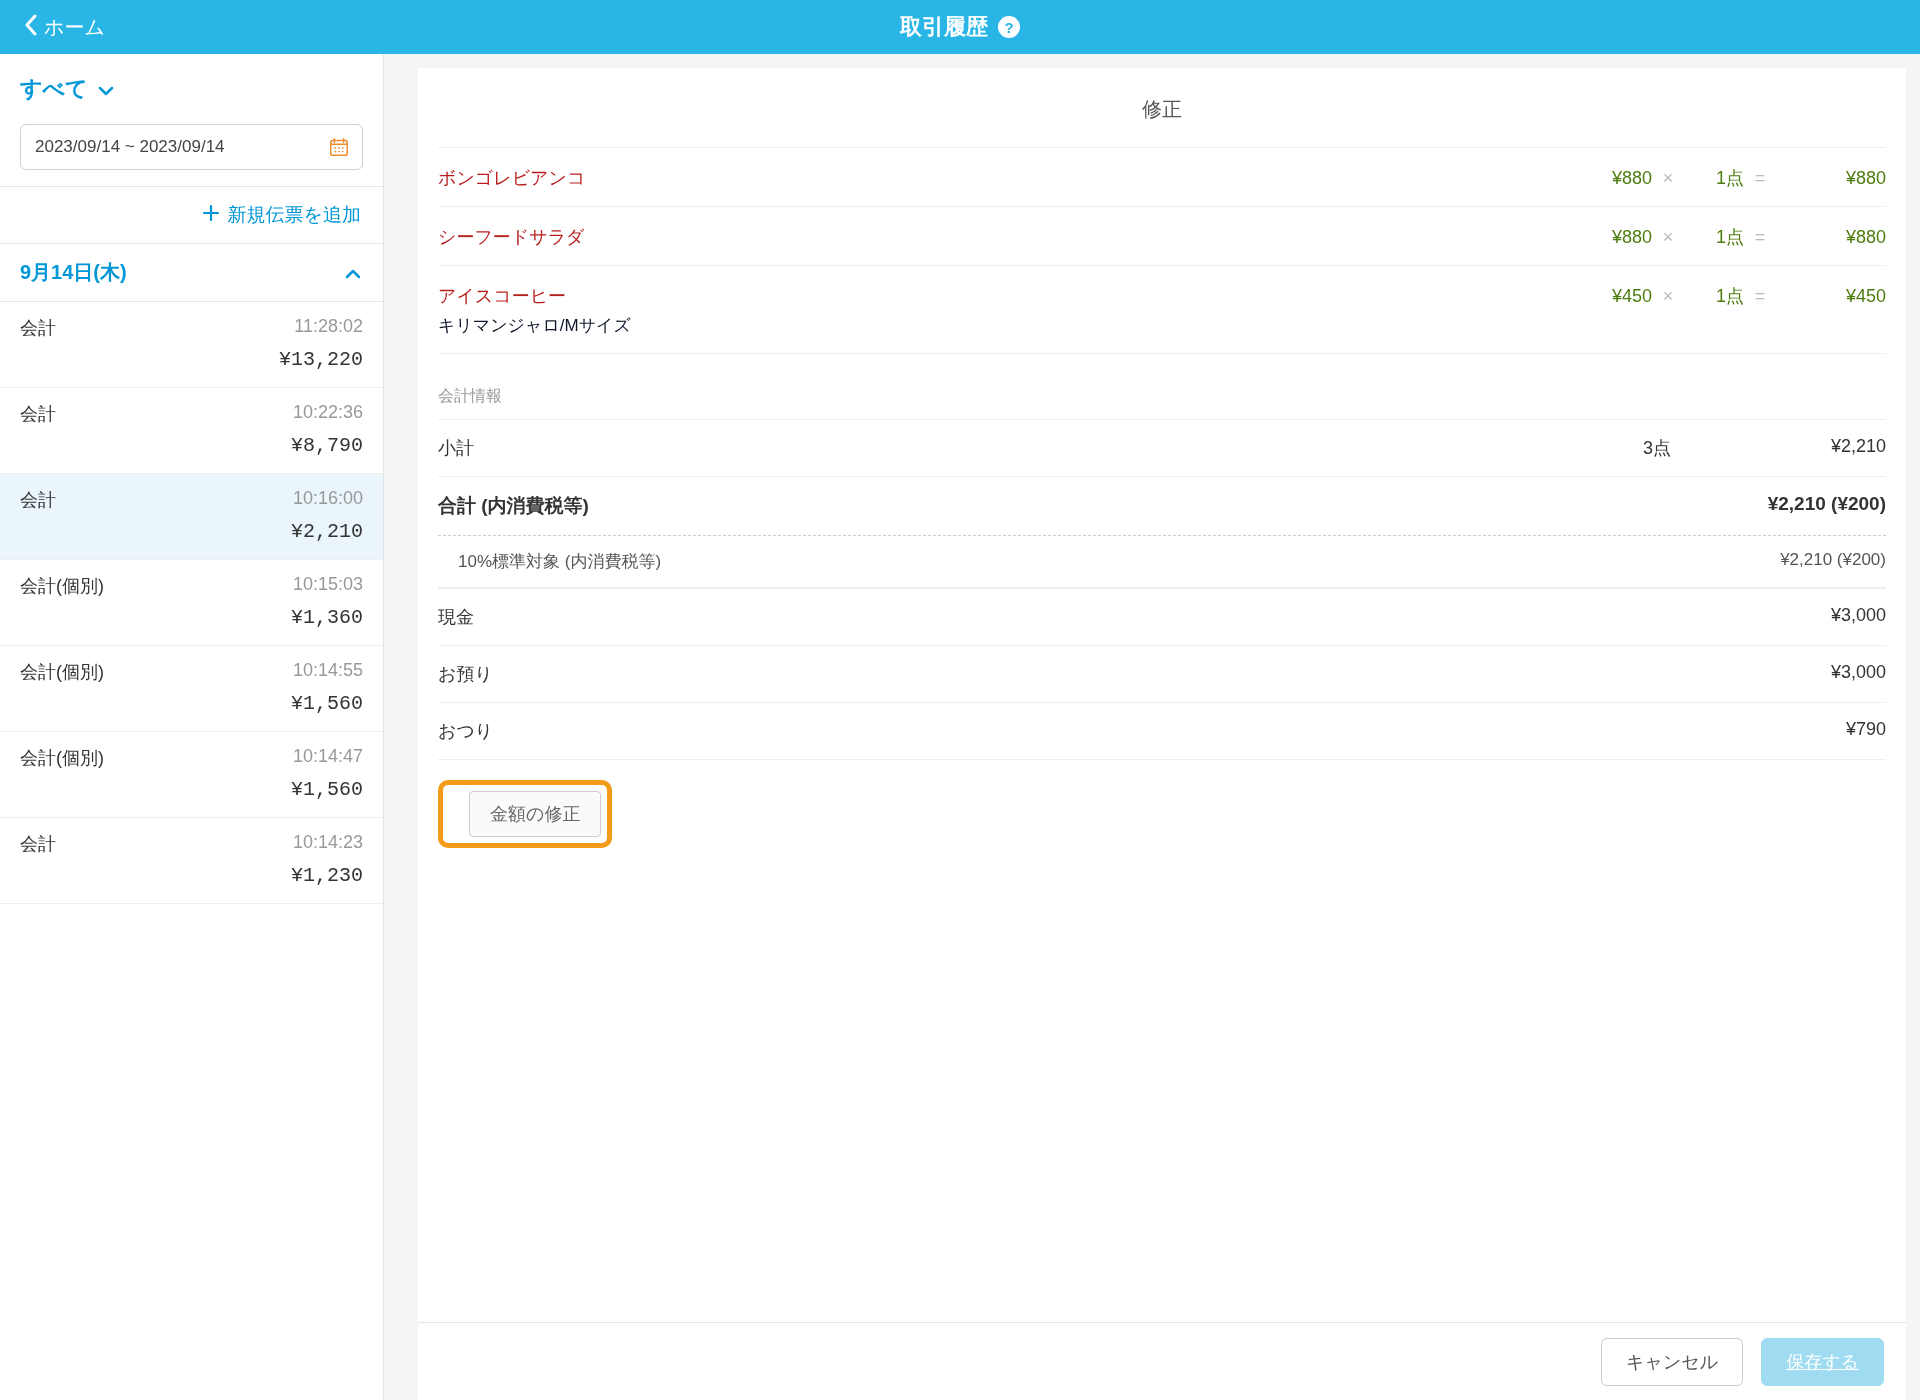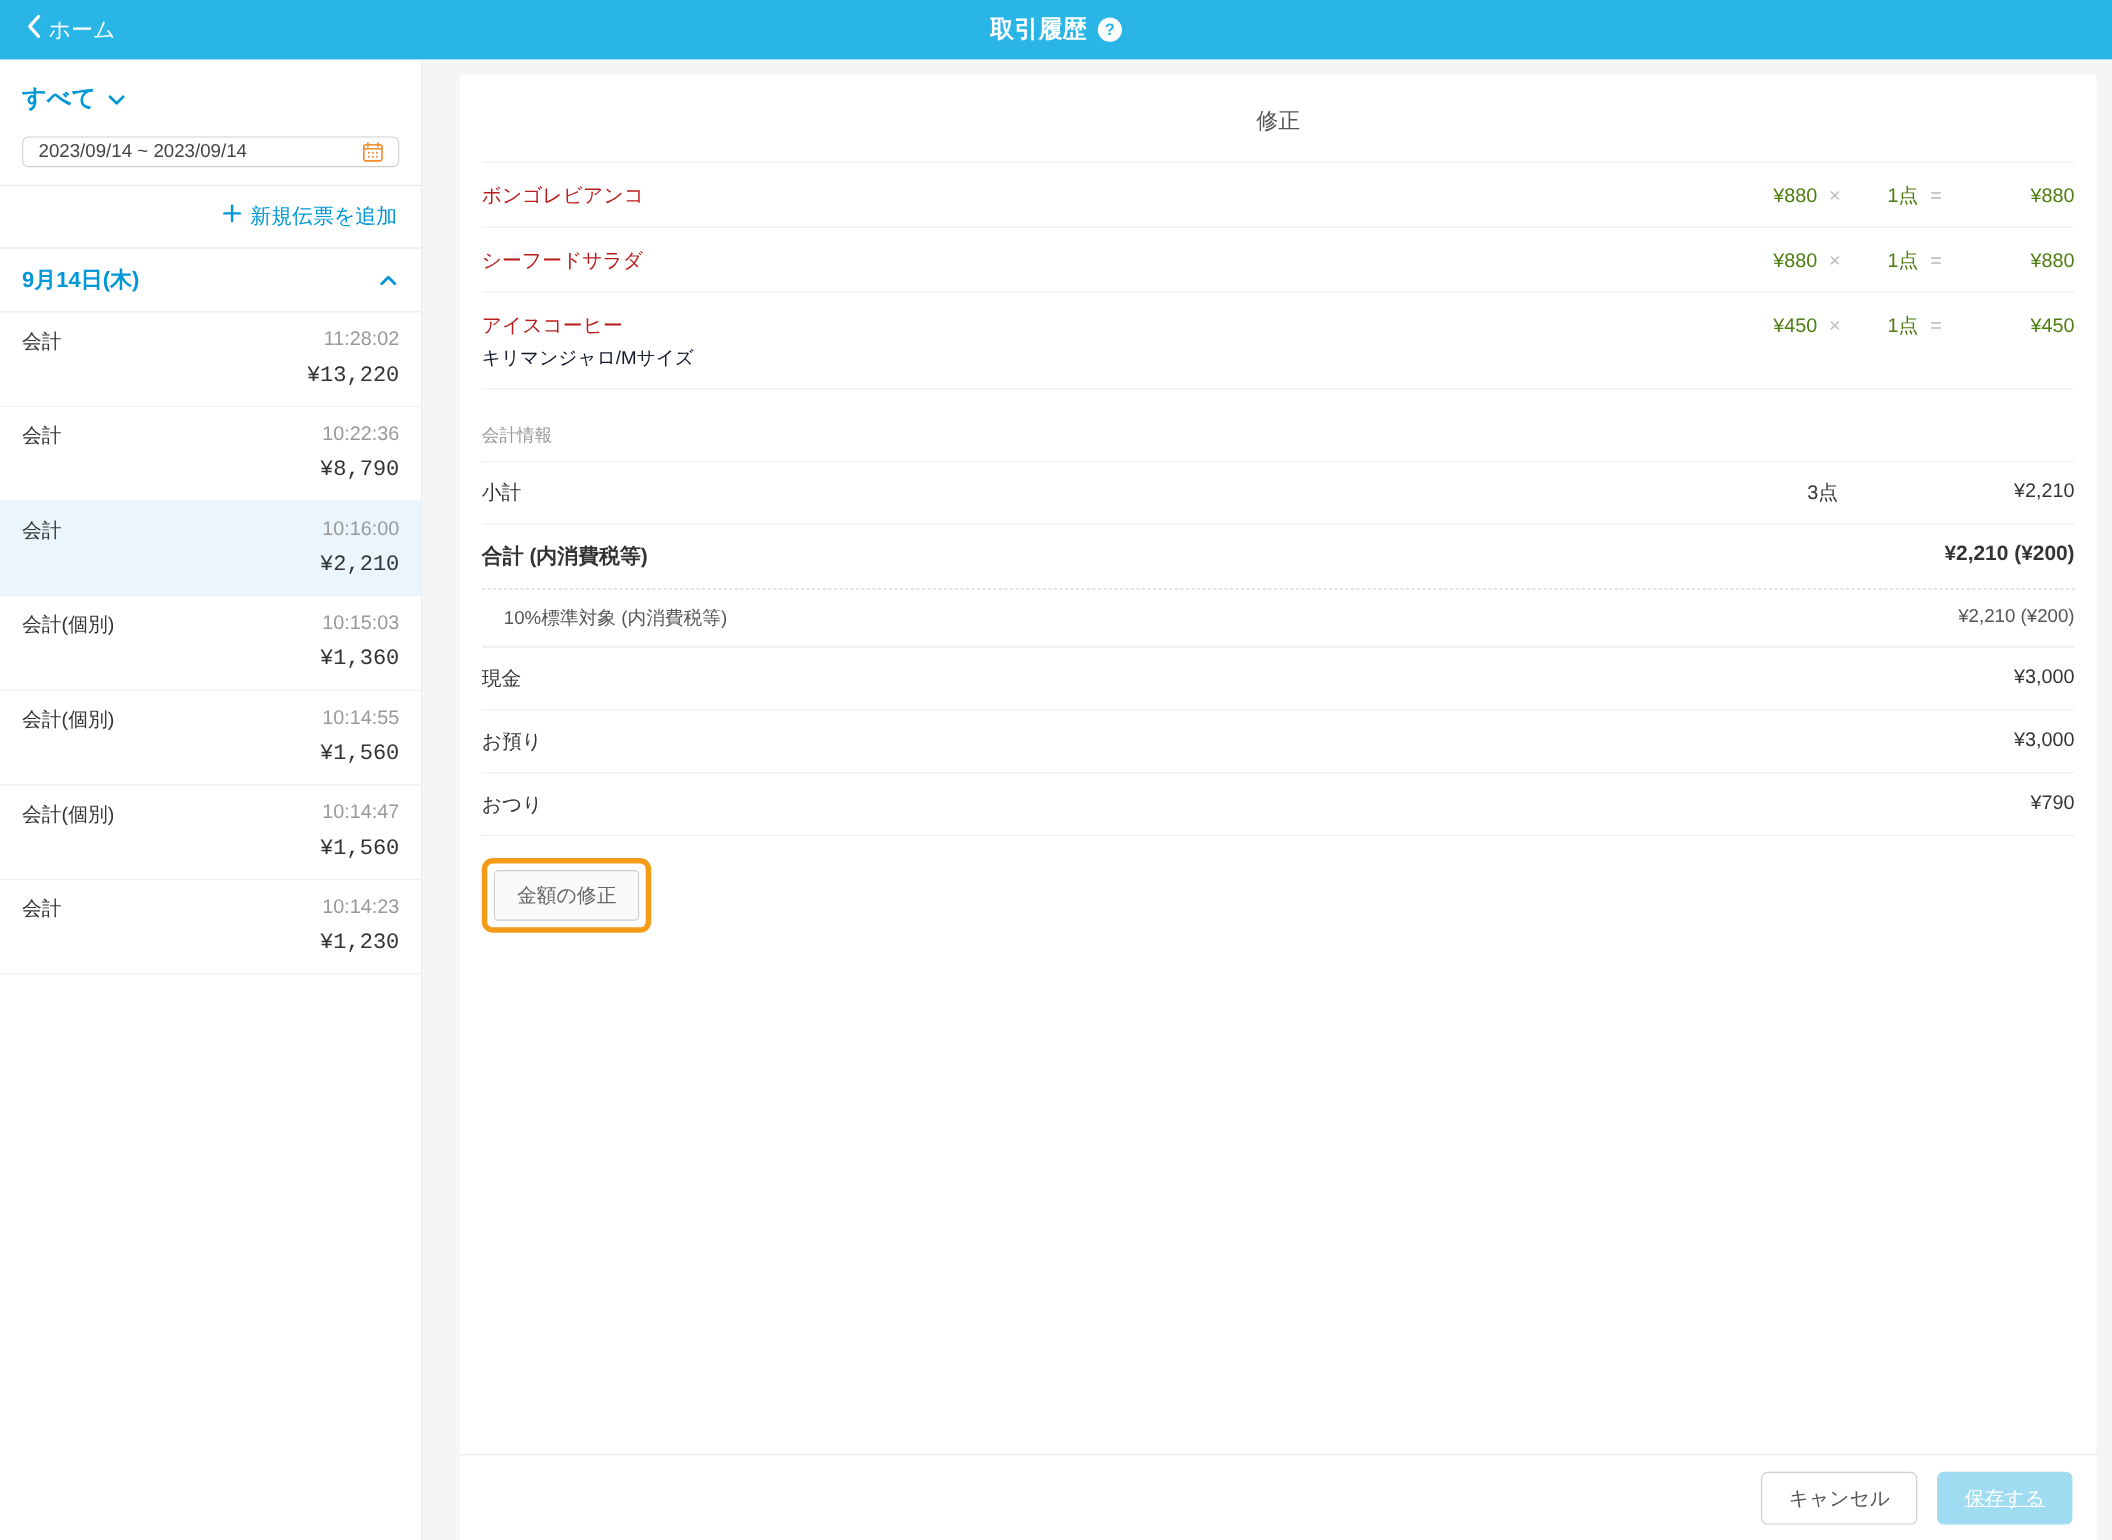--- a/index.html
+++ b/index.html
@@ -73,21 +73,21 @@
     color: #0097d6;
     font-weight: 600;
     font-size: 22px;
     cursor: pointer;
   }
   .filter-row svg { width: 16px; height: 10px; }
   .date-box {
     margin: 8px 20px 16px 20px;
     border: 1px solid #d0d0d0;
     border-radius: 6px;
-    height: 28px;
+    height: 46px;
     display: flex;
     align-items: center;
     justify-content: space-between;
     padding: 0 12px 0 14px;
     font-size: 17px;
     color: #444;
     cursor: pointer;
   }
   .calendar-icon svg { width: 22px; height: 22px; display:block; }
   .add-slip {
@@ -193,20 +193,21 @@
     padding: 6px;
   }
   .edit-btn {
     background: #fafafa;
     border: 1px solid #ccc;
     border-radius: 4px;
     padding: 10px 20px;
     font-size: 18px;
     color: #666;
     cursor: pointer;
+    margin-left: 20px;
   }
 
   
   .footer {
     height: 78px;
     border-top: 1px solid #e5e5e5;
     background: #fff;
     display: flex;
     justify-content: flex-end;
     align-items: center;

